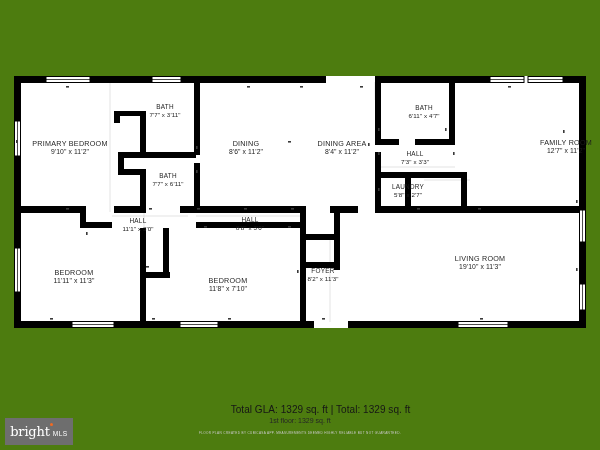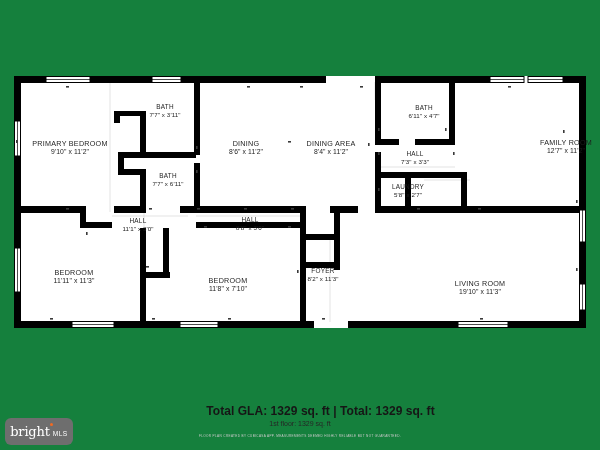--- a/index.html
+++ b/index.html
@@ -8,21 +8,21 @@
     background: #ffffff;
     width: 600px;
     height: 450px;
     overflow: hidden;
     font-family: "Liberation Sans", sans-serif;
   }
   #page {
     position: relative;
     width: 600px;
     height: 450px;
-    background: #15803d;
+    background: #4d7c0f;
   }
   #plan-svg {
     position: absolute;
     left: 0;
     top: 0;
   }
   .room-label {
     position: absolute;
     text-align: center;
     color: #1c1c1c;
@@ -47,22 +47,22 @@
   .sz-sm .room-dims { font-size: 6.2px; }
 
   #footer {
     position: absolute;
     left: 0;
     top: 404px;
     width: 600px;
     text-align: center;
   }
   #totals-line {
-    font-size: 12px;
-    font-weight: bold;
+    font-size: 10px;
+    font-weight: normal;
     color: #161616;
     letter-spacing: 0.05px;
     padding-left: 41px;
   }
   #floor-line {
     font-size: 7px;
     color: #262626;
     margin-top: 2px;
   }
   #disclaimer {
@@ -74,21 +74,20 @@
   #logo {
     position: absolute;
     left: 5px;
     top: 418px;
     width: 68px;
     height: 27px;
     background: #6e6e6e;
     display: flex;
     align-items: center;
     justify-content: center;
-    border-radius: 6px;
   }
   #logo-inner {
     position: relative;
     display: flex;
     align-items: baseline;
     color: #ffffff;
   }
   #logo-bright {
     font-family: "DejaVu Serif", serif;
     font-size: 13px;
@@ -319,21 +318,21 @@
         <span class="room-dims">7'7" x 3'11"</span>
       </div>
       <div class="room-label sz-sm" style="left: 168px; top: 179px;">
         <span class="room-name">BATH</span>
         <span class="room-dims">7'7" x 6'11"</span>
       </div>
       <div class="room-label " style="left: 246px; top: 148px;">
         <span class="room-name">DINING</span>
         <span class="room-dims">8'6" x 11'2"</span>
       </div>
-      <div class="room-label " style="left: 331px; top: 148px;">
+      <div class="room-label " style="left: 342px; top: 148px;">
         <span class="room-name">DINING AREA</span>
         <span class="room-dims">8'4" x 11'2"</span>
       </div>
       <div class="room-label sz-sm" style="left: 424px; top: 111px;">
         <span class="room-name">BATH</span>
         <span class="room-dims">6'11" x 4'7"</span>
       </div>
       <div class="room-label " style="left: 525px; top: 147px; margin-left: 41px;">
         <span class="room-name">FAMILY ROOM</span>
         <span class="room-dims">12'7" x 11'2"</span>
@@ -359,21 +358,21 @@
         <span class="room-dims">11'11" x 11'3"</span>
       </div>
       <div class="room-label " style="left: 228px; top: 285px;">
         <span class="room-name">BEDROOM</span>
         <span class="room-dims">11'8" x 7'10"</span>
       </div>
       <div class="room-label sz-sm" style="left: 323px; top: 274px;">
         <span class="room-name">FOYER</span>
         <span class="room-dims">8'2" x 11'3"</span>
       </div>
-      <div class="room-label " style="left: 480px; top: 288px;">
+      <div class="room-label " style="left: 480px; top: 263px;">
         <span class="room-name">LIVING ROOM</span>
         <span class="room-dims">19'10" x 11'3"</span>
       </div>
     </div>
 
   <div id="footer">
     <div id="totals-line">Total GLA: 1329 sq. ft  |  Total: 1329 sq. ft</div>
     <div id="floor-line">1st floor: 1329 sq. ft</div>
     <div id="disclaimer">FLOOR PLAN CREATED BY CUBICASA APP. MEASUREMENTS DEEMED HIGHLY RELIABLE BUT NOT GUARANTEED.</div>
   </div>

